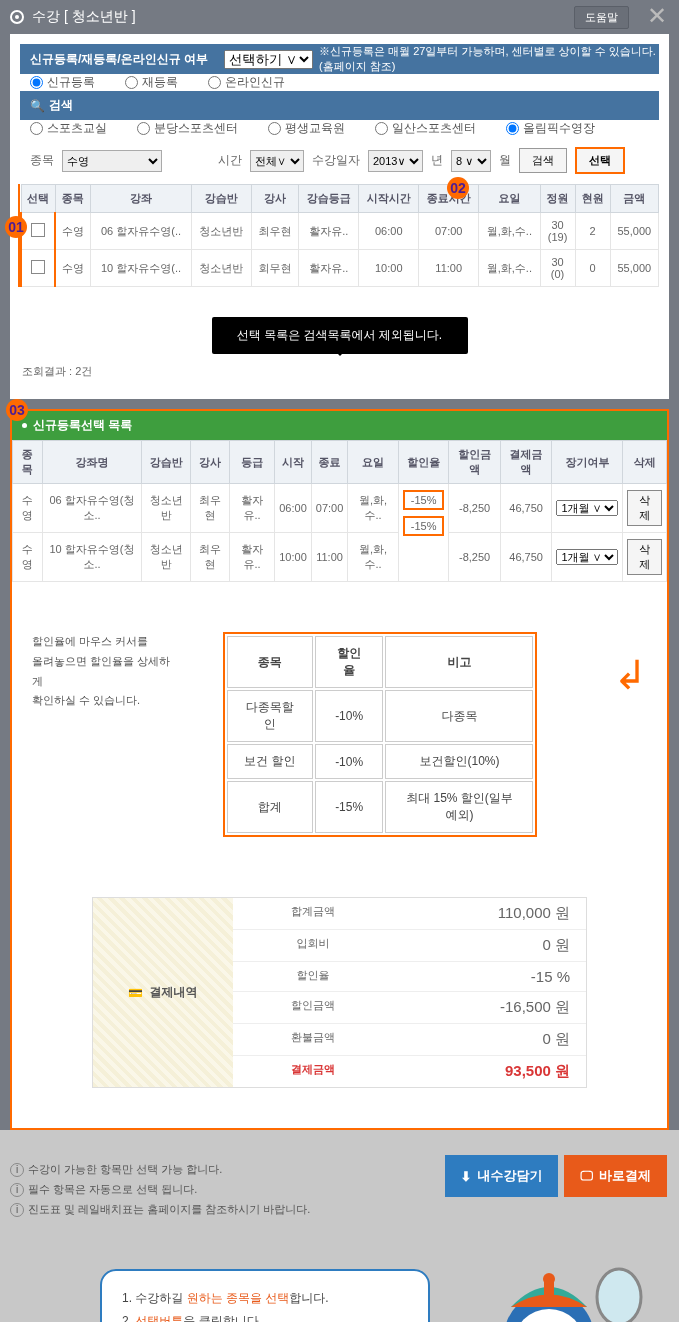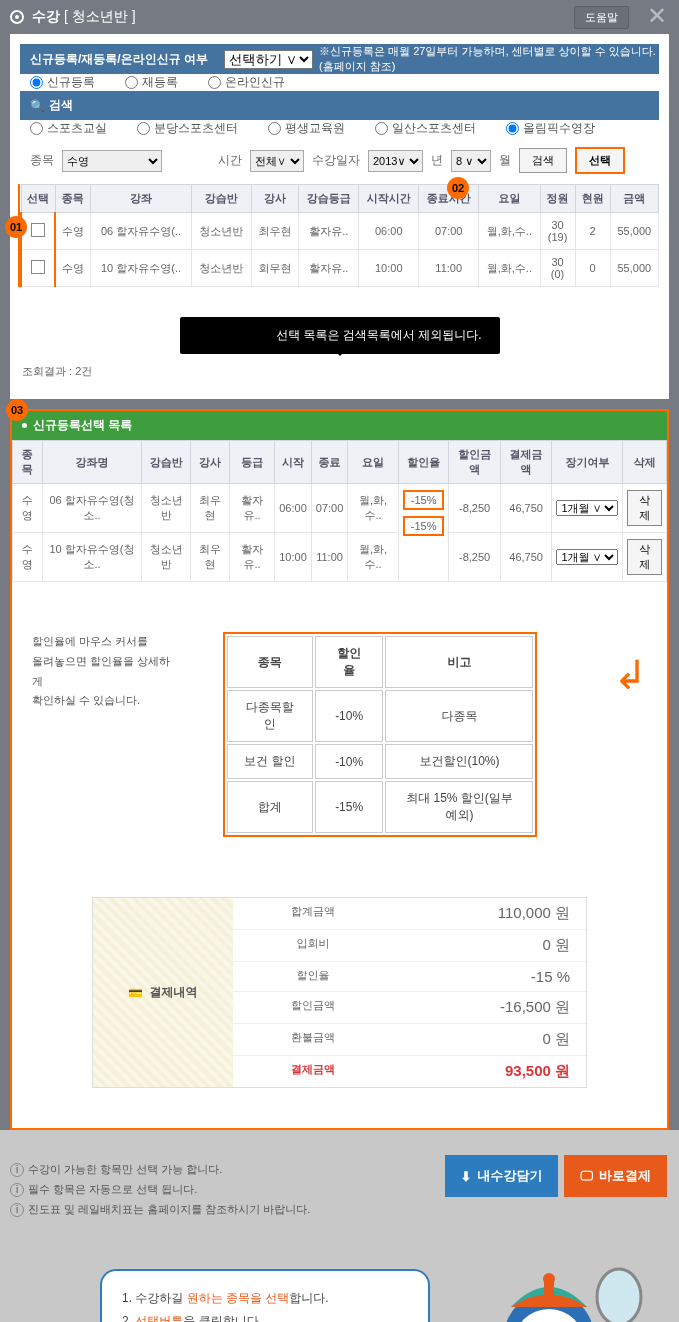--- a/index.html
+++ b/index.html
@@ -1,42 +1,42 @@
 <!DOCTYPE html>
 <html><head>
 <meta charset="utf-8">
 <style>
 *{box-sizing:border-box;margin:0;padding:0}
 body{background:#c8c8c8;font-family:"Malgun Gothic",sans-serif;font-size:12px;width:679px}
 .window{background:#757A83;padding:0}
 .titlebar{background:#757A83;color:#fff;padding:8px 10px;display:flex;align-items:center;position:relative}
 .titlebar .icon{width:14px;height:14px;border:2px solid #fff;border-radius:50%;margin-right:8px;display:inline-block;position:relative}
 .titlebar .icon::after{content:"";position:absolute;width:4px;height:4px;background:#fff;border-radius:50%;top:3px;left:3px}
-.titlebar .title{font-size:14px;font-weight:bold}
+.titlebar .title{font-size:14px;font-weight:normal}
 .titlebar .sub{font-size:14px;margin-left:4px}
 .help-btn{position:absolute;right:50px;top:6px;background:#6a6f78;color:#fff;border:1px solid #5a5f68;padding:3px 10px;font-size:11px;border-radius:2px}
 .close-x{position:absolute;right:10px;top:4px;width:24px;height:24px;color:#bbb;font-size:24px;line-height:24px;text-align:center;cursor:pointer}
 .content{background:#fff;margin:0 10px 10px;padding:10px}
 .section-head{background:#4573A0;color:#fff;padding:6px 10px;font-size:12px;font-weight:bold;display:flex;align-items:center}
 .section-head .dot{width:5px;height:5px;background:#fff;border-radius:50%;margin-right:6px;display:inline-block}
 .radio-row{padding:0 10px;display:flex;gap:30px}
 .radio-row label{display:flex;align-items:center;gap:4px;color:#555}
 .search-filters{padding:10px;display:flex;align-items:center;gap:8px;flex-wrap:wrap;color:#666}
 .search-filters select{height:22px;font-size:11px;border:1px solid #aaa}
 .btn{background:#f5f5f5;border:1px solid #999;padding:4px 12px;font-size:11px;cursor:pointer}
 .btn.emph{border:2px solid #ff6a00;font-weight:bold}
 .tbl{width:100%;border-collapse:collapse;font-size:11px}
 .tbl th{background:#eef2f6;border:1px solid #d0d6dc;padding:6px 4px;color:#556;font-weight:bold;text-align:center}
 .tbl td{border:1px solid #e5e5e5;padding:6px 4px;text-align:center;color:#666}
 .chk{width:14px;height:14px;border:1px solid #888;display:inline-block}
-.num-badge{position:absolute;width:22px;height:22px;background:#ff6a00;color:#000000;border-radius:50%;font-weight:bold;font-size:11px;display:flex;align-items:center;justify-content:center;z-index:10}
+.num-badge{position:absolute;width:22px;height:22px;background:#ff6a00;color:#4c1d95;border-radius:50%;font-weight:bold;font-size:14px;display:flex;align-items:center;justify-content:center;z-index:10}
 .badge01{left:-5px;top:182px}
 .badge02{left:437px;top:143px}
 .rel{position:relative}
-.blackbox{background:#000;color:#fff;padding:10px 18px;text-align:right;width:320px;margin:30px auto 10px;font-size:12px;border-radius:2px;position:relative}
+.blackbox{background:#000;color:#fff;padding:10px 18px;text-align:center;width:256px;margin:30px auto 10px;font-size:12px;border-radius:2px;position:relative}
 .blackbox::after{content:"";position:absolute;left:50%;bottom:-10px;margin-left:-8px;border:8px solid transparent;border-top-color:#000}
 .result-count{color:#666;font-size:11px;margin:10px 2px}
 .section-head.green{background:#3E9E3E}
 .sel-tbl td{font-size:11px}
 .del-btn{border:1px solid #888;background:#f5f5f5;padding:2px 6px;font-size:11px}
 .orange-box{border:2px solid #ff6a00;padding:2px 6px;display:inline-block}
 .hint{color:#555;font-size:11px;line-height:1.8}
 .hint-wrap{display:flex;gap:46px;align-items:flex-start;margin:50px 20px}
 .discount-tbl{border:2px solid #ff6a00}
 .discount-tbl th,.discount-tbl td{border:1px solid #ccc;padding:8px 16px;text-align:center;font-size:12px;color:#444}

